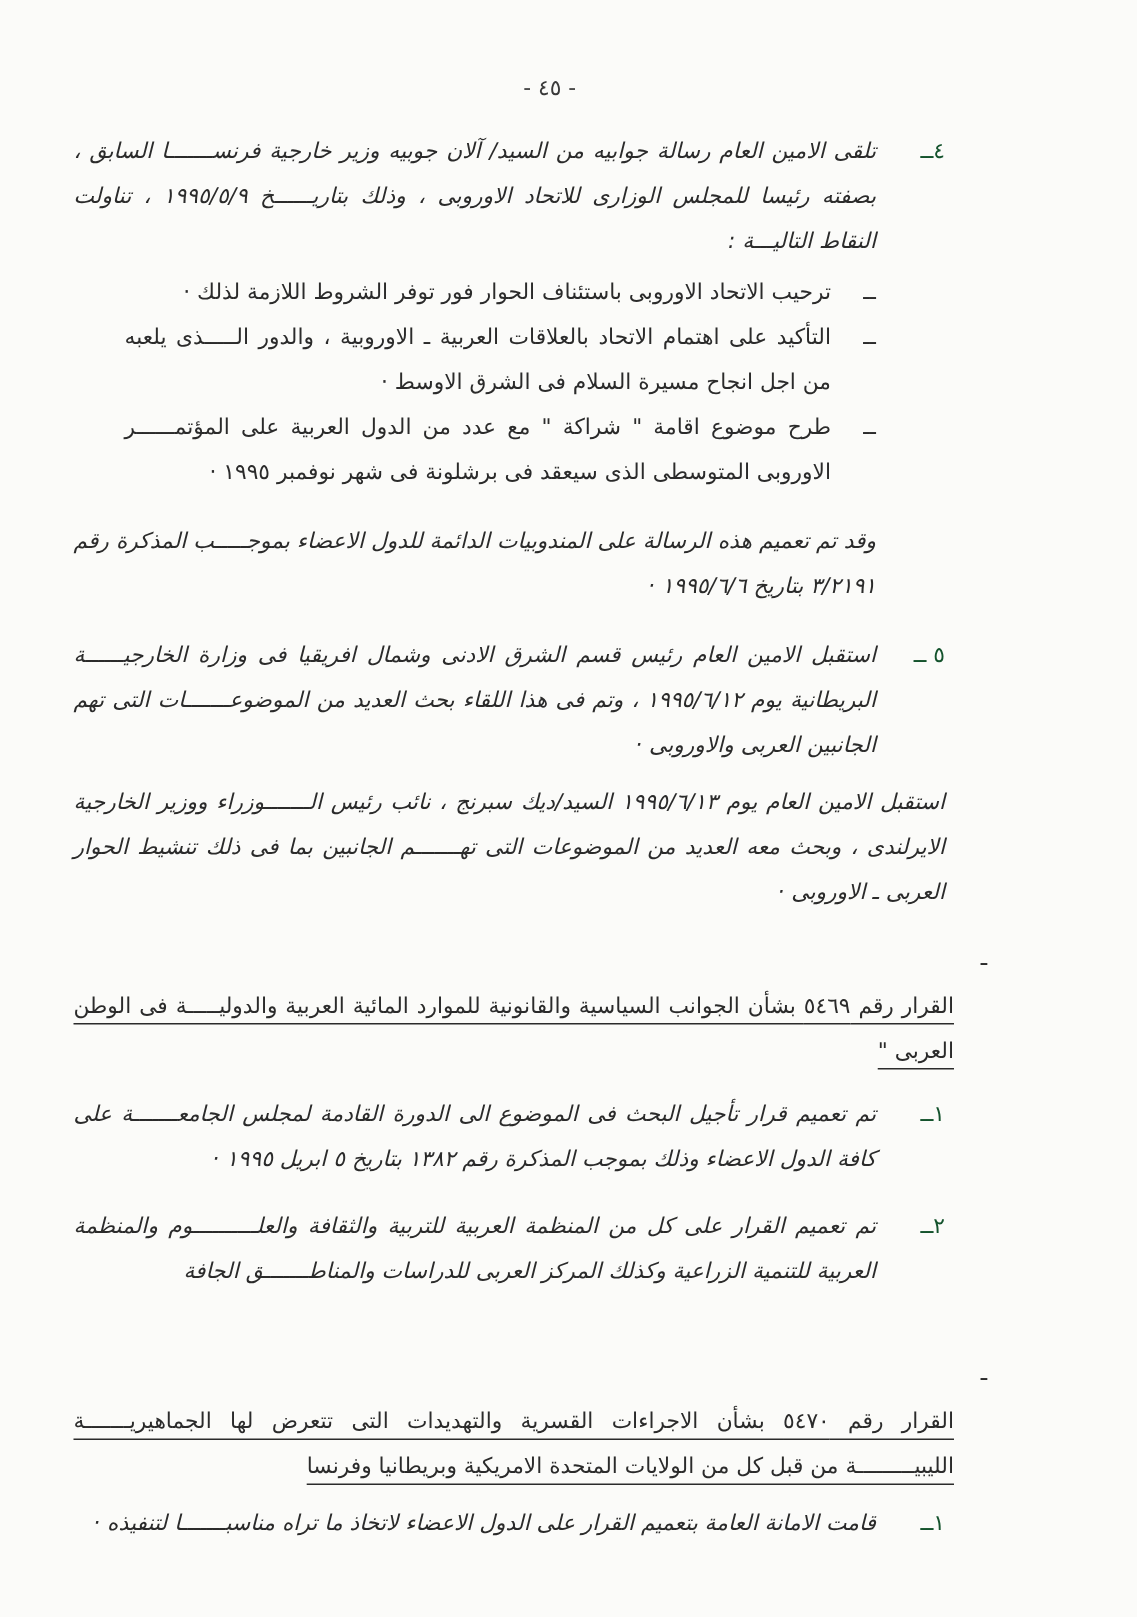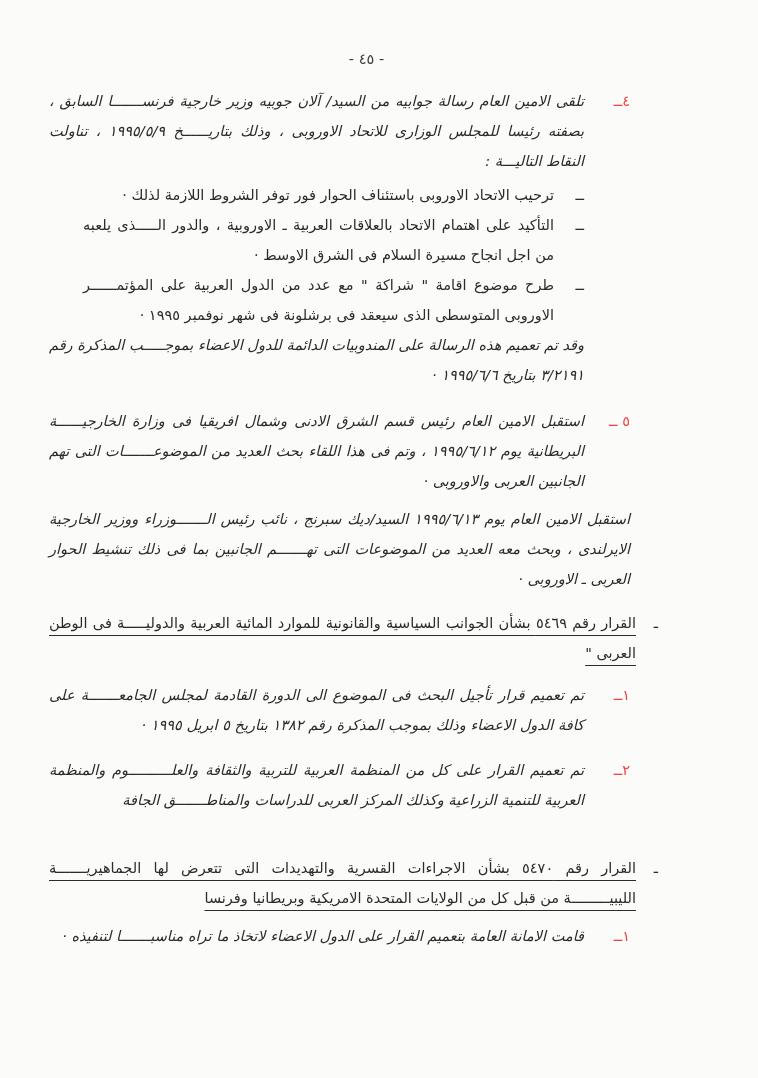--- a/index.html
+++ b/index.html
@@ -20,36 +20,37 @@
     overflow:hidden;
     background:#fbfbf9;
   }
   .pagenum{
     text-align:center;
     transform:translateX(13px);
     letter-spacing:2px;
     color:#3a3a3a;
   }
   .item{display:flex;margin-right:28px;}
-  .marker{flex:0 0 46px;white-space:nowrap;color:#ef4444;}
+  .marker{flex:0 0 46px;white-space:nowrap;color:#14532d;}
   .body{flex:1 1 auto;min-width:0;}
   .text{text-align:justify;text-justify:inter-word;font-style:italic;}
   .bullets{margin-top:4px;}
   .bullet{display:flex;}
   .bdash{flex:0 0 30px;}
   .btext{flex:1 1 auto;min-width:0;text-align:justify;text-justify:inter-word;margin-left:34px;}
-  .cont{margin-top:0;}
+  .cont{margin-top:16px;}
   .heading{display:flex;}
   .hmarker{flex:0 0 22px;}
   .htext{
     flex:1 1 auto;min-width:0;
     text-align:justify;text-justify:inter-word;
     text-decoration:underline;
     text-decoration-thickness:1px;
     text-underline-offset:7px;
+    margin-top:32px;
   }
   .m-item4{margin-top:12px;}
   .m-item5{margin-top:16px;}
   .m-item6{margin-top:8px;}
   .m-h1{margin-top:14px;}
   .m-s1a{margin-top:12px;}
   .m-s1b{margin-top:15px;}
   .m-h2{margin-top:38px;}
   .m-s2a{margin-top:8px;}
 </style>

